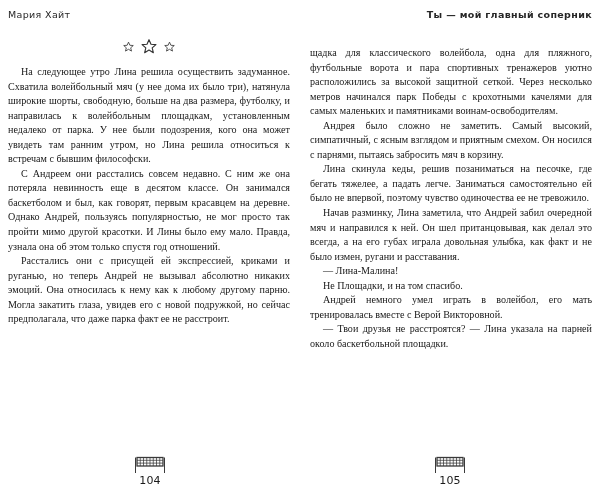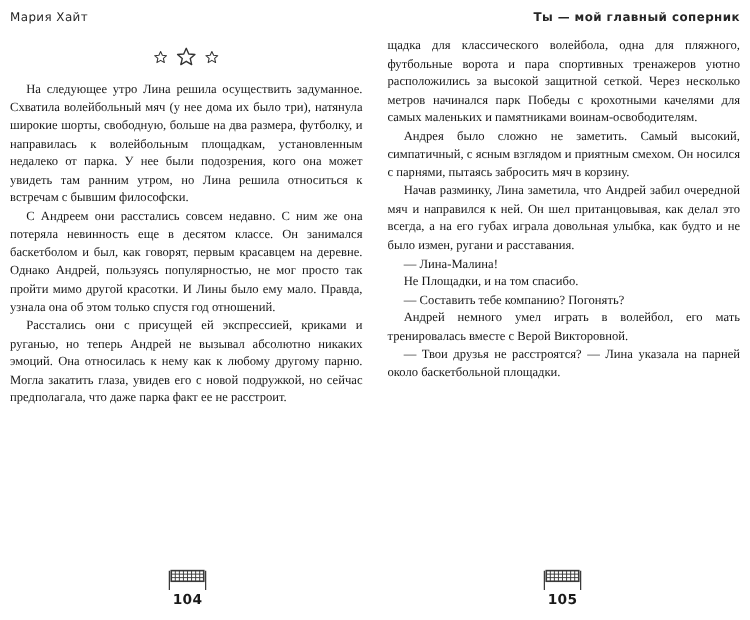--- a/index.html
+++ b/index.html
@@ -60,21 +60,21 @@
   .column-body {
     margin-top: 6px;
     font-size: 10.1px;
     line-height: 14.55px;
     text-align: justify;
     text-justify: inter-word;
     hyphens: manual;
     color: #171717;
   }
   .page-left .column-body  { margin-top: 7px; }
-  .page-right .column-body { margin-top: 8px; }
+  .page-right .column-body { margin-top: 24px; }
 
   .column-body p {
     margin: 0;
     text-indent: 13px;
   }
   .column-body p.cont {
     text-indent: 0;
   }
   .column-body p.dialogue {
     text-indent: 13px;
@@ -94,21 +94,20 @@
     line-height: 0;
   }
   .folio-net { display: block; }
   .folio-num {
     font-family: "DejaVu Sans", "Liberation Sans", sans-serif;
     font-size: 11px;
     line-height: 13px;
     color: #1a1a1a;
     letter-spacing: 0.2px;
     margin-top: 1px;
-    font-weight: bold;
   }
 </style>
 </head>
 <body>
 
 <div class="page-spread">
 
   <div class="page page-left">
 
     <div class="running-head running-head-left">Мария Хайт</div>
@@ -154,24 +153,24 @@
     </div>
   </div>
 
   <div class="page page-right">
 
     <div class="running-head running-head-right">Ты — мой главный соперник</div>
 
     <div class="column-body">
       <p class="cont">щадка для классического волейбола, одна для пляжного, футбольные ворота и пара спортивных тренажеров уютно расположились за высокой защитной сеткой. Через несколько метров начинался парк Победы с крохотными качелями для самых маленьких и памятниками воинам-освободителям.</p>
       <p>Андрея было сложно не заметить. Самый высокий, симпатичный, с ясным взглядом и приятным смехом. Он носился с парнями, пытаясь забросить мяч в корзину.</p>
-      <p>Начав разминку, Лина заметила, что Андрей забил очередной мяч и направился к ней. Он шел пританцовывая, как делал это всегда, а на его губах играла довольная улыбка, как будто и не было измен, ругани и расставания.</p>
+      <p>Лина скинула кеды, решив позаниматься на песочке, где бегать тяжелее, а падать легче. Заниматься самостоятельно ей было не впервой, поэтому чувство одиночества ее не тревожило.</p>
+      <p>Начав разминку, Лина заметила, что Андрей забил очередной мяч и направился к ней. Он шел пританцовывая, как делал это всегда, а на его губах играла довольная улыбка, как факт и не было измен, ругани и расставания.</p>
       <p class="dialogue">— Лина-Малина!</p>
       <p class="dialogue">Не Площадки, и на том спасибо.</p>
-      <p class="dialogue">— Составить тебе компанию? Погонять?</p>
       <p>Андрей немного умел играть в волейбол, его мать тренировалась вместе с Верой Викторовной.</p>
       <p class="dialogue">— Твои друзья не расстроятся? — Лина указала на парней около баскетбольной площадки.</p>
     </div>
 
     <div class="folio">
       <span class="folio-inner">
         <svg class="folio-net" width="34" height="18" viewBox="0 0 34 18">
           <line x1="2.5" y1="1.5" x2="2.5" y2="17" stroke="#3a3a3a" stroke-width="1"></line>
           <line x1="31.5" y1="1.5" x2="31.5" y2="17" stroke="#3a3a3a" stroke-width="1"></line>
           <rect x="4" y="1.5" width="26" height="8.5" fill="none" stroke="#3a3a3a" stroke-width="1.3"></rect>

